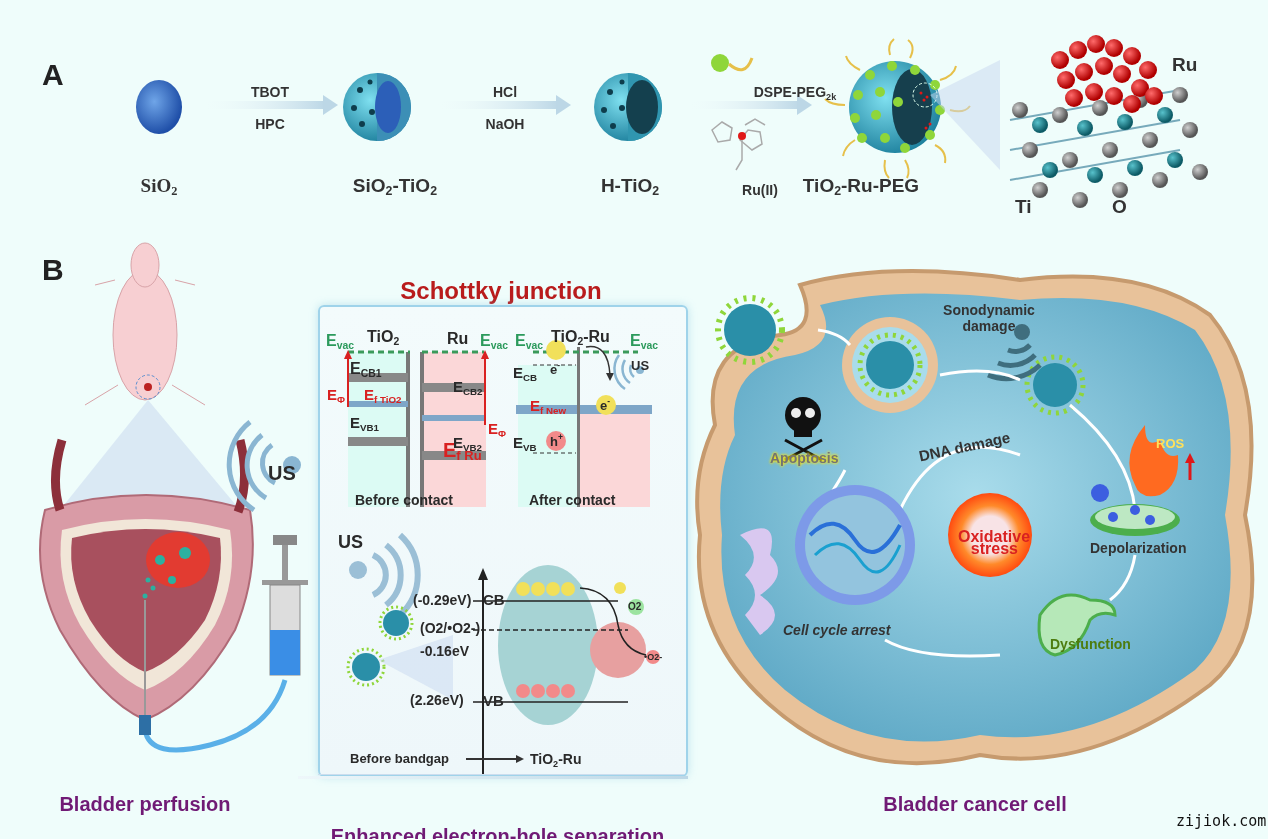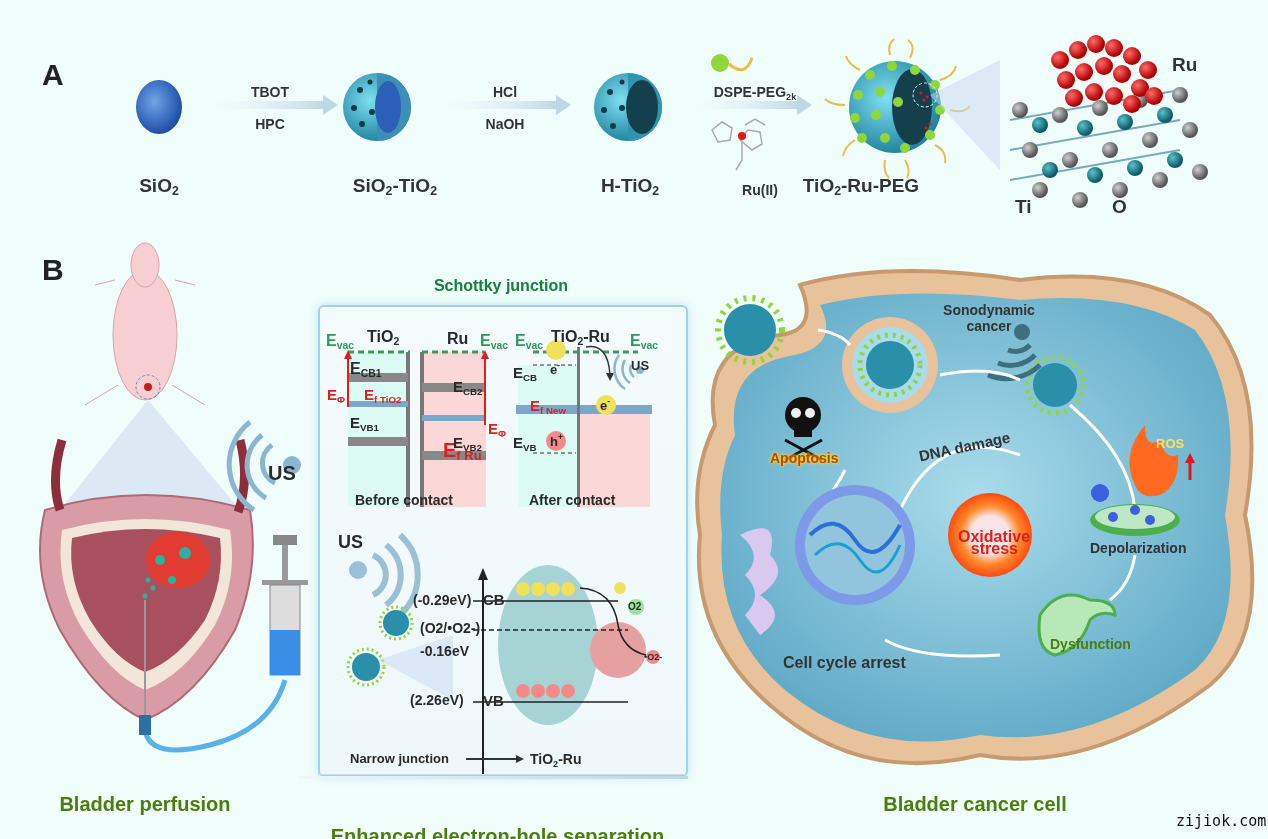--- a/index.html
+++ b/index.html
@@ -4,21 +4,21 @@
 <style>
   html,body{margin:0;padding:0;}
   body{width:1268px;height:839px;background:#effdfb;font-family:"Liberation Sans",sans-serif;position:relative;overflow:hidden;color:#2a2a2a;}
   .abs{position:absolute;}
   .b{font-weight:bold;}
   sub{font-size:65%;vertical-align:-3px;line-height:0;}
   sup{font-size:65%;vertical-align:6px;line-height:0;}
   .panel-letter{font-size:30px;font-weight:bold;color:#222;}
   .label-a{font-size:19px;font-weight:bold;color:#333;text-align:center;}
   .arrow-lbl{font-size:14px;font-weight:bold;color:#333;text-align:center;}
-  .bottom-cap{font-size:20px;font-weight:bold;color:#4d7c0f;text-align:center;}
+  .bottom-cap{font-size:20px;font-weight:bold;color:#701a75;text-align:center;}
   .sch-box{position:absolute;left:318px;top:305px;width:366px;height:468px;background:linear-gradient(#f3fbfc,#eef7fa);border:2px solid #9fd3ea;border-radius:6px;box-shadow:0 0 8px rgba(120,190,220,.4);}
   .green{color:#2c9a5c;}
   .red{color:#d92121;}
   .small-b{font-size:13px;font-weight:bold;}
   .wm{font-family:"DejaVu Sans Mono",monospace;font-size:15px;color:#111;}
 </style>
 </head>
 <body>
 
 <div class="abs panel-letter" style="left:42px;top:58px;">A</div>
@@ -193,30 +193,30 @@
       <circle cx="1122" cy="74" r="9"></circle>
       <circle cx="1140" cy="88" r="9"></circle>
     <circle cx="1074" cy="98" r="9"></circle>
       <circle cx="1094" cy="92" r="9"></circle>
       <circle cx="1114" cy="96" r="9"></circle>
       <circle cx="1132" cy="104" r="9"></circle>
       <circle cx="1154" cy="96" r="9"></circle>
   </g>
 </svg>
 
-<div class="abs label-a" style="left:119px;top:175px;width:80px;"><span>SiO</span><sub>2</sub></div>
+<div class="abs label-a" style="left:119px;top:175px;width:80px;font-family:Liberation Serif, serif;"><span>SiO</span><sub>2</sub></div>
 <div class="abs label-a" style="left:317px;top:175px;width:120px;text-align:right;"><span>SiO</span><sub>2</sub><span>-TiO</span><sub>2</sub></div>
 <div class="abs label-a" style="left:580px;top:175px;width:100px;"><span>H-TiO</span><sub>2</sub></div>
 <div class="abs label-a" style="left:786px;top:175px;width:150px;"><span>TiO</span><sub>2</sub><span>-Ru-PEG</span></div>
 
 <div class="abs arrow-lbl" style="left:230px;top:84px;width:80px;">TBOT</div>
 <div class="abs arrow-lbl" style="left:230px;top:116px;width:80px;">HPC</div>
 <div class="abs arrow-lbl" style="left:465px;top:84px;width:80px;">HCl</div>
 <div class="abs arrow-lbl" style="left:465px;top:116px;width:80px;">NaOH</div>
-<div class="abs arrow-lbl" style="left:700px;top:84px;width:110px;"><span>DSPE-PEG</span><sub>2k</sub></div>
+<div class="abs arrow-lbl" style="left:740px;top:84px;width:110px;"><span>DSPE-PEG</span><sub>2k</sub></div>
 <div class="abs arrow-lbl" style="left:720px;top:182px;width:80px;">Ru(II)</div>
 
 <div class="abs label-a" style="left:1172px;top:54px;">Ru</div>
 <div class="abs label-a" style="left:1015px;top:196px;">Ti</div>
 <div class="abs label-a" style="left:1112px;top:196px;">O</div>
 
 <div class="abs panel-letter" style="left:42px;top:253px;">B</div>
 
 <svg class="abs" style="left:0;top:240px;" width="320" height="560">
 
@@ -261,21 +261,21 @@
   <g stroke="#8ab6d2" stroke-width="5" fill="none">
     <circle cx="292" cy="225" r="9" fill="#8ab6d2" stroke="none"></circle>
     <path d="M275,243 A22,22 0 0 1 272,205"></path>
       <path d="M266,258 A38,38 0 0 1 262,195"></path>
       <path d="M254,270 A54,54 0 0 1 250,182"></path>
   </g>
 </svg>
 <div class="abs b" style="left:268px;top:462px;font-size:20px;">US</div>
 <div class="abs bottom-cap" style="left:30px;top:793px;width:230px;">Bladder perfusion</div>
 
-<div class="abs b" style="left:318px;top:277px;width:366px;text-align:center;font-size:16px;color:#15803d;">Schottky junction</div>
+<div class="abs b" style="left:318px;top:277px;width:366px;text-align:center;font-size:24px;color:#b91c1c;">Schottky junction</div>
 <div class="sch-box"></div>
 
 <svg class="abs" style="left:318px;top:305px;" width="366" height="470">
 
   <rect x="30" y="47" width="60" height="155" fill="#dcfbf4"></rect>
   <rect x="88" y="47" width="4" height="155" fill="#777"></rect>
   <line x1="30" y1="47" x2="92" y2="47" stroke="#3a9a5a" stroke-width="3" stroke-dasharray="6,4"></line>
   <rect x="30" y="68" width="60" height="9" fill="#888"></rect>
   <rect x="30" y="96" width="60" height="6" fill="#7ea6c8"></rect>
   <rect x="30" y="132" width="60" height="9" fill="#888"></rect>
@@ -382,21 +382,21 @@
 
 <div class="abs b" style="left:338px;top:532px;font-size:18px;">US</div>
 <div class="abs b" style="left:413px;top:592px;font-size:14px;">(-0.29eV)</div>
 <div class="abs b" style="left:483px;top:591px;font-size:15px;">CB</div>
 <div class="abs b" style="left:420px;top:620px;font-size:14px;">(O2/•O2-)</div>
 <div class="abs b" style="left:420px;top:643px;font-size:14px;">-0.16eV</div>
 <div class="abs b" style="left:410px;top:692px;font-size:14px;">(2.26eV)</div>
 <div class="abs b" style="left:483px;top:692px;font-size:15px;">VB</div>
 <div class="abs b" style="left:628px;top:601px;font-size:10px;">O2</div>
 <div class="abs b" style="left:644px;top:652px;font-size:9px;">•O2-</div>
-<div class="abs b" style="left:350px;top:751px;font-size:13px;">Narrow junction</div>
+<div class="abs b" style="left:350px;top:751px;font-size:13px;">Before bandgap</div>
 <div class="abs b" style="left:530px;top:751px;font-size:14px;"><span>TiO</span><sub>2</sub><span>-Ru</span></div>
 
 <div class="abs" style="left:298px;top:776px;width:390px;height:3px;background:linear-gradient(90deg,#eef7fa,#bcd7e6);"></div>
 <div class="abs bottom-cap" style="left:300px;top:793px;width:395px;margin-top:32px;">Enhanced electron-hole separation</div>
 
 <svg class="abs" style="left:690px;top:255px;" width="578" height="545">
   <defs>
     <radialGradient id="gCyto" cx="50%" cy="45%" r="60%">
         <stop offset="0" stop-color="#a9dceb"></stop>
         <stop offset="1" stop-color="#5fa9c6"></stop>
@@ -464,23 +464,23 @@
       <circle cx="410" cy="238" r="9" fill="#3c5ee0"></circle>
       <circle cx="423" cy="262" r="5" fill="#3c5ee0"></circle>
       <circle cx="445" cy="255" r="5" fill="#3c5ee0"></circle>
       <circle cx="460" cy="265" r="5" fill="#3c5ee0"></circle>
     </g>
   <g>
       <path d="M350,360 Q370,330 400,345 Q425,345 425,360 Q410,355 400,365 Q390,395 365,400 Q345,395 350,360Z" fill="#b6e8b8" stroke="#4cae4c" stroke-width="3"></path>
     </g>
 </svg>
 
-<div class="abs b" style="left:934px;top:302px;font-size:14px;text-align:center;width:110px;line-height:16px;color:#333;">Sonodynamic cancer</div>
+<div class="abs b" style="left:934px;top:302px;font-size:14px;text-align:center;width:110px;line-height:16px;color:#333;">Sonodynamic damage</div>
 <div class="abs b" style="left:1156px;top:436px;font-size:13px;color:#ffe15a;">ROS</div>
-<div class="abs b" style="left:770px;top:450px;font-size:14px;color:#c2410c;text-shadow:0 0 3px #ffe600,0 0 3px #ffe600;">Apoptosis</div>
+<div class="abs b" style="left:770px;top:450px;font-size:14px;color:#737373;text-shadow:0 0 3px #ffe600,0 0 3px #ffe600;">Apoptosis</div>
 <div class="abs b" style="left:918px;top:438px;font-size:15px;transform:rotate(-12deg);color:#333;">DNA damage</div>
 <div class="abs b" style="left:958px;top:531px;font-size:16px;color:#d92121;text-align:right;width:60px;line-height:12px;">Oxidative stress</div>
 <div class="abs b" style="left:1090px;top:540px;font-size:14px;color:#333;">Depolarization</div>
 <div class="abs b" style="left:1050px;top:636px;font-size:14px;color:#4d7c0f;">Dysfunction</div>
-<div class="abs b" style="left:783px;top:654px;font-size:16px;color:#333;">Cell cycle arrest</div>
+<div class="abs b" style="left:783px;top:622px;font-size:14px;color:#333;font-style:italic;">Cell cycle arrest</div>
 <div class="abs bottom-cap" style="left:860px;top:793px;width:230px;">Bladder cancer cell</div>
 
 <div class="abs wm" style="left:1176px;top:812px;text-align:right;">zijiok.com</div>
 
 </body></html>

